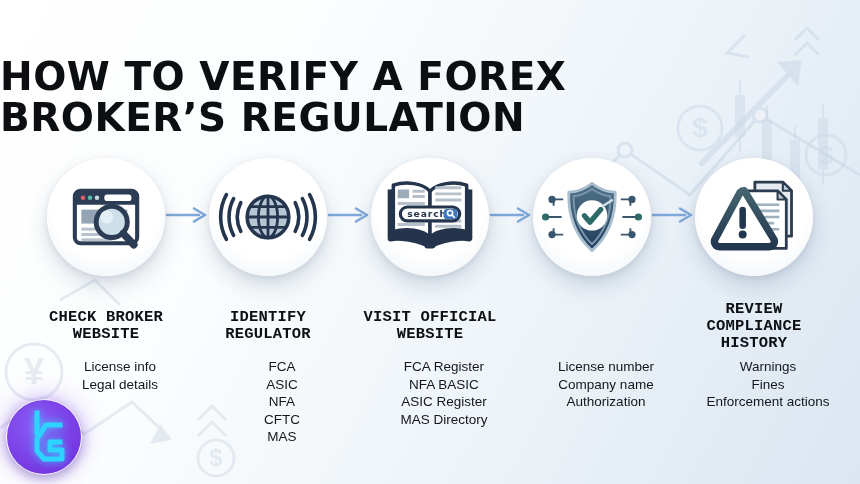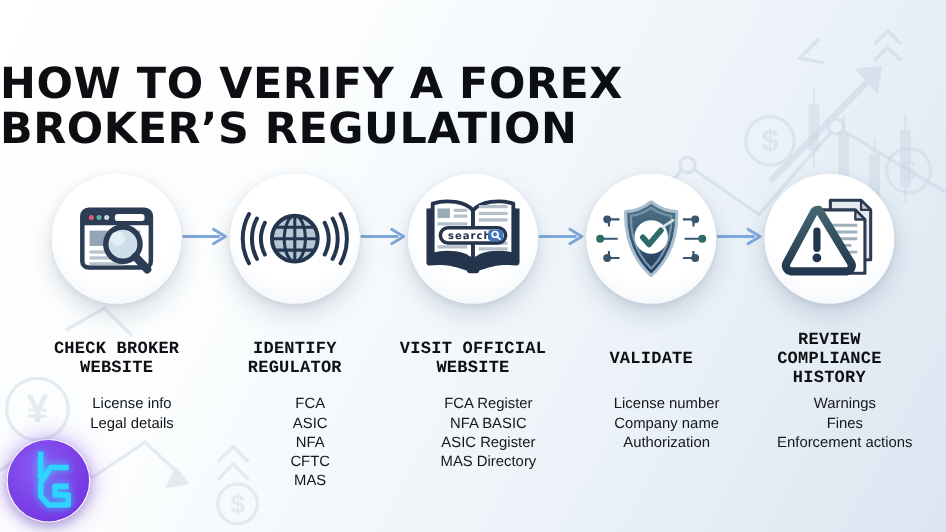--- a/index.html
+++ b/index.html
@@ -218,21 +218,20 @@
           </g>
           <path d="M70,8 C79,15 90,19 99,19 C100,48 91,73 70,92 C49,73 40,48 41,19 C50,19 61,15 70,8 Z" fill="url(#shgrad)" stroke="#a9bece" stroke-width="3.5" stroke-linejoin="round"></path>
           <path d="M70,15 C77,20 86,23.5 93,24 C93.5,47 86,68 70,84 C54,68 46.5,47 47,24 C54,23.5 63,20 70,15 Z" fill="none" stroke="#7896aa" stroke-width="2.5" stroke-linejoin="round"></path>
           <circle cx="70" cy="48" r="19" fill="#ffffff"></circle>
           <path d="M60.5,48.5 L67.5,56.5 L81,40.5" fill="none" stroke="#2e6a68" stroke-width="6.5" stroke-linecap="round" stroke-linejoin="round"></path>
           <path d="M84,36 L95,29" stroke="#cfe0e8" stroke-width="3" stroke-linecap="round"></path>
         </svg>
       </div>
       <div class="step-title">
         <div>
-          <span>VALIDATE</span>
         </div>
       </div>
       <div class="step-items">
         <div>License number</div>
         <div>Company name</div>
         <div>Authorization</div>
       </div>
     </div>
 
     <div class="step">

